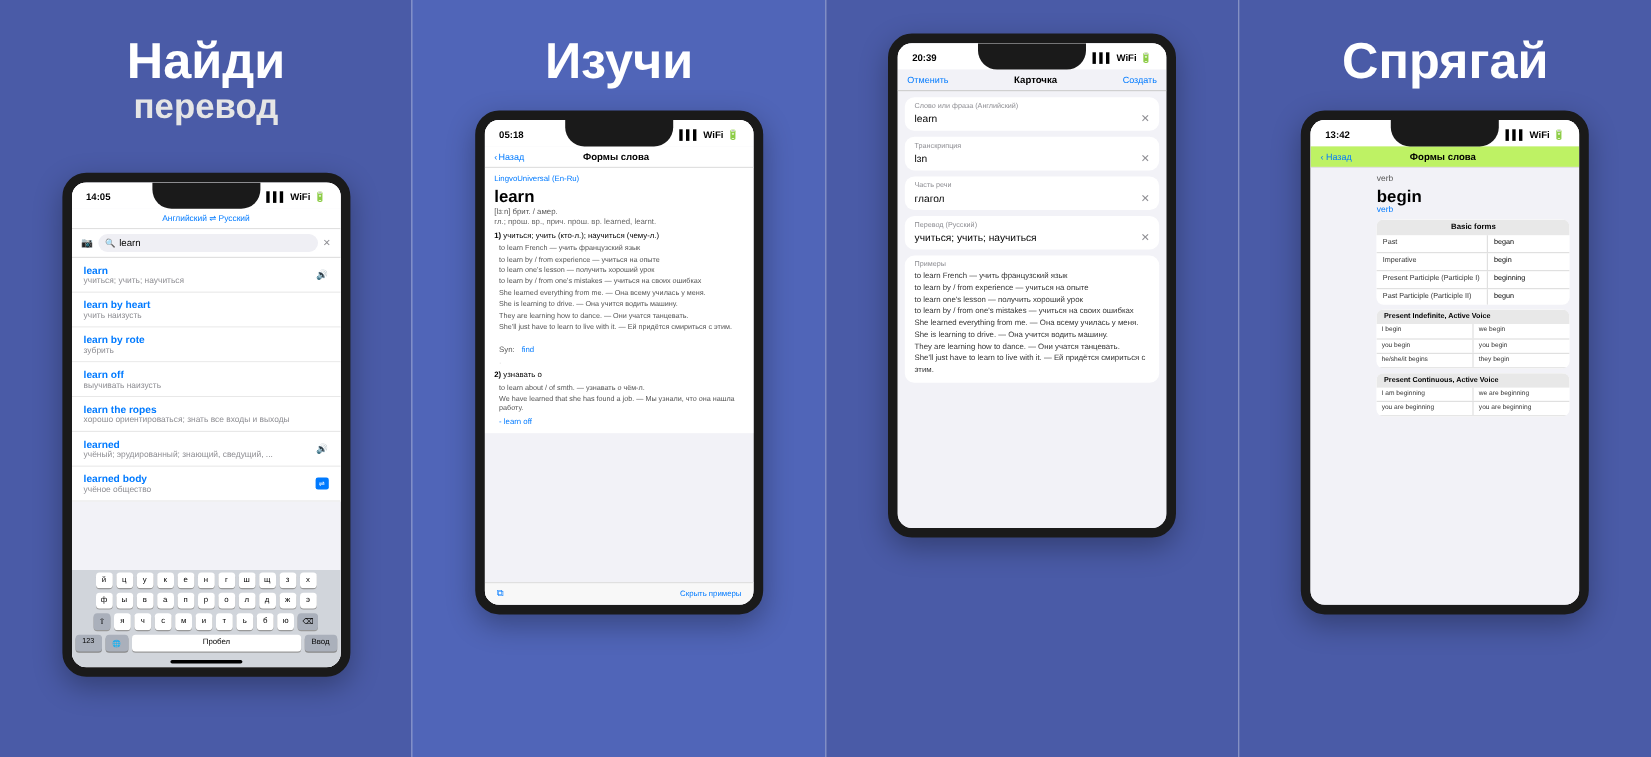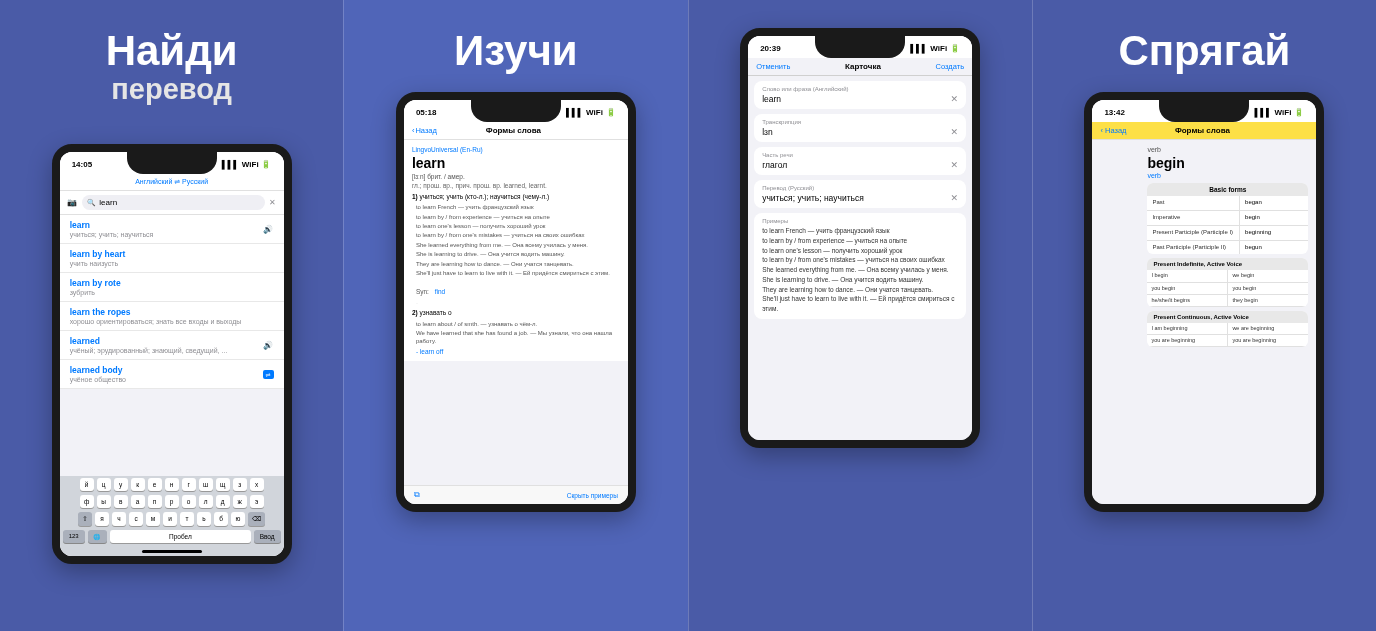--- a/index.html
+++ b/index.html
@@ -365,21 +365,21 @@
     }
 
     .p3-example-text {
       font-size: 6.5px;
       color: #333;
       line-height: 1.5;
     }
 
     
     .p4-nav {
-      background: #fde047;
+      background: #bef264;
       display: flex;
       align-items: center;
       justify-content: space-between;
       padding: 4px 8px;
       border-bottom: 0.5px solid #e0e0e0;
       font-size: 7.5px;
     }
 
     .p4-back {
       color: #007aff;
@@ -532,20 +532,24 @@
           </div>
           <span style="font-size:8px;color:#007aff;">🔊</span>
         </div>
         <div class="p1-list-item">
           <div class="p1-item-main">learn by heart</div>
           <div class="p1-item-sub">учить наизусть</div>
         </div>
         <div class="p1-list-item">
           <div class="p1-item-main">learn by rote</div>
           <div class="p1-item-sub">зубрить</div>
+        </div>
+        <div class="p1-list-item">
+          <div class="p1-item-main">learn off</div>
+          <div class="p1-item-sub">выучивать наизусть</div>
         </div>
         <div class="p1-list-item">
           <div class="p1-item-main">learn the ropes</div>
           <div class="p1-item-sub">хорошо ориентироваться; знать все входы и выходы</div>
         </div>
         <div class="p1-list-item" style="display:flex;justify-content:space-between;align-items:center;">
           <div>
             <div class="p1-item-main">learned</div>
             <div class="p1-item-sub">учёный; эрудированный; знающий, сведущий, ...</div>
           </div>

